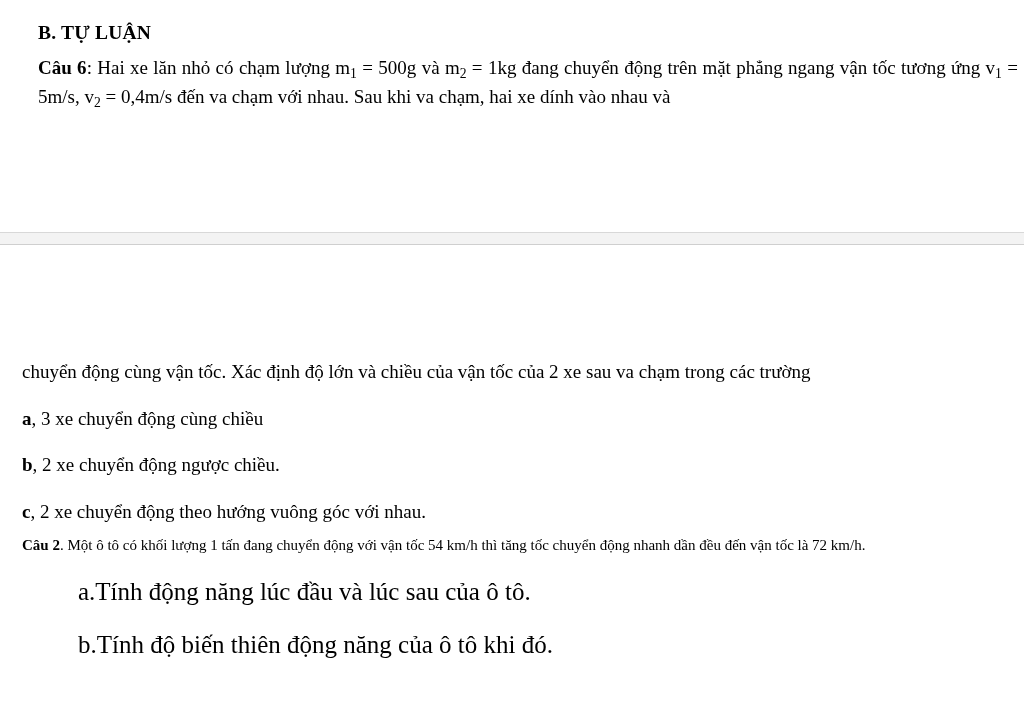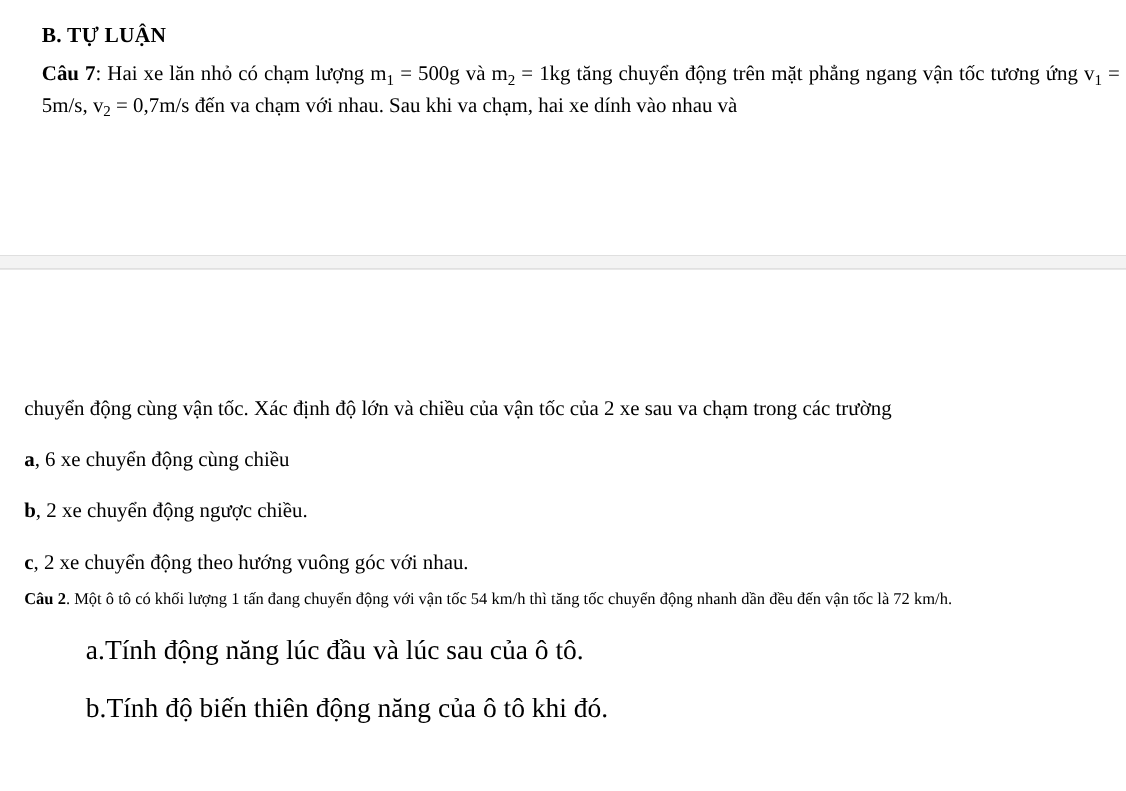--- a/index.html
+++ b/index.html
@@ -110,37 +110,37 @@
 </head>
 <body>
 
 <div class="page">
 
   <div class="block-top">
 
     <div class="heading">B. TỰ LUẬN</div>
 
     <div class="para lead">
-      <span class="lbl">Câu 7</span><span>: Hai xe lăn nhỏ có chạm lượng m</span><sub>1</sub><span> = 500g và m</span><sub>2</sub><span> = 1kg tăng chuyển động trên mặt phẳng ngang vận tốc tương ứng v</span><sub>1</sub><span> = 5m/s, v</span><sub>2</sub><span> = 0,7m/s đến va chạm với nhau. Sau khi va chạm, hai xe dính vào nhau và</span>
+      <span class="lbl">Câu 6</span><span>: Hai xe lăn nhỏ có chạm lượng m</span><sub>1</sub><span> = 500g và m</span><sub>2</sub><span> = 1kg đang chuyển động trên mặt phẳng ngang vận tốc tương ứng v</span><sub>1</sub><span> = 5m/s, v</span><sub>2</sub><span> = 0,4m/s đến va chạm với nhau. Sau khi va chạm, hai xe dính vào nhau và</span>
     </div>
 
   </div>
 
   <div class="seam">
     <div class="line-a"></div>
     <div class="gapfill"></div>
     <div class="line-b"></div>
   </div>
 
   <div class="block-bottom">
 
     <div class="para">chuyển động cùng vận tốc. Xác định độ lớn và chiều của vận tốc của 2 xe sau va chạm trong các trường</div>
 
     <div class="list-item">
-      <span class="lbl">a</span><span>, 6 xe  chuyển động cùng chiều</span>
+      <span class="lbl">a</span><span>, 3 xe  chuyển động cùng chiều</span>
     </div>
 
     <div class="list-item">
       <span class="lbl">b</span><span>, 2 xe  chuyển động ngược chiều.</span>
     </div>
 
     <div class="list-item">
       <span class="lbl">c</span><span>, 2 xe  chuyển động theo hướng vuông góc với nhau.</span>
     </div>
 

